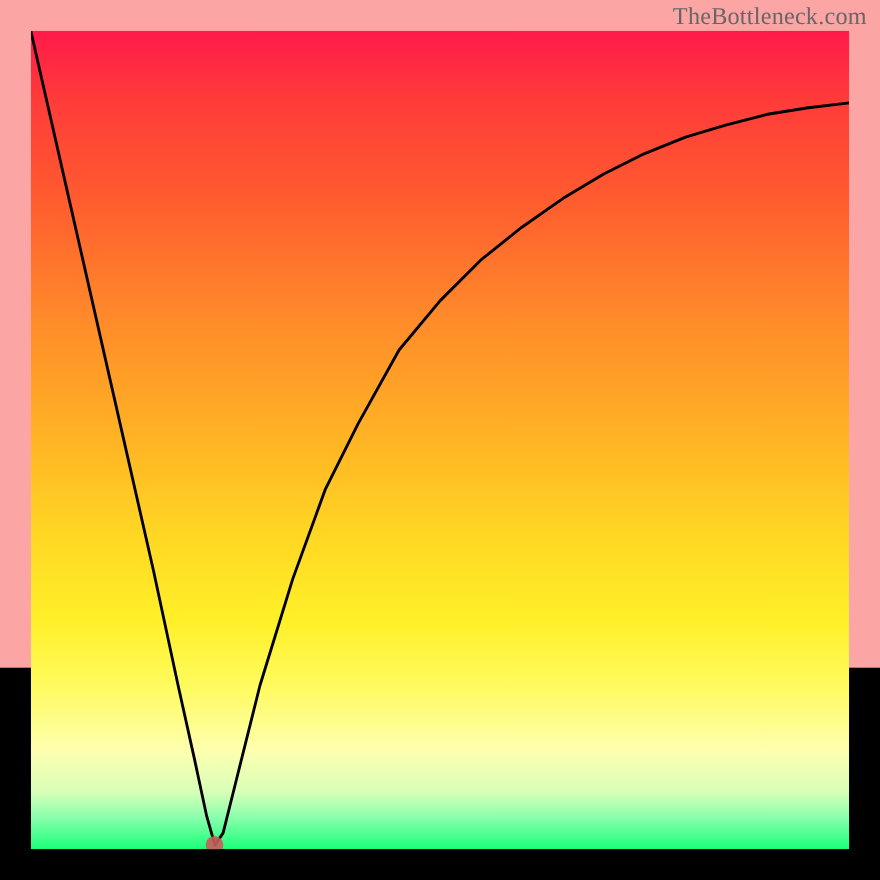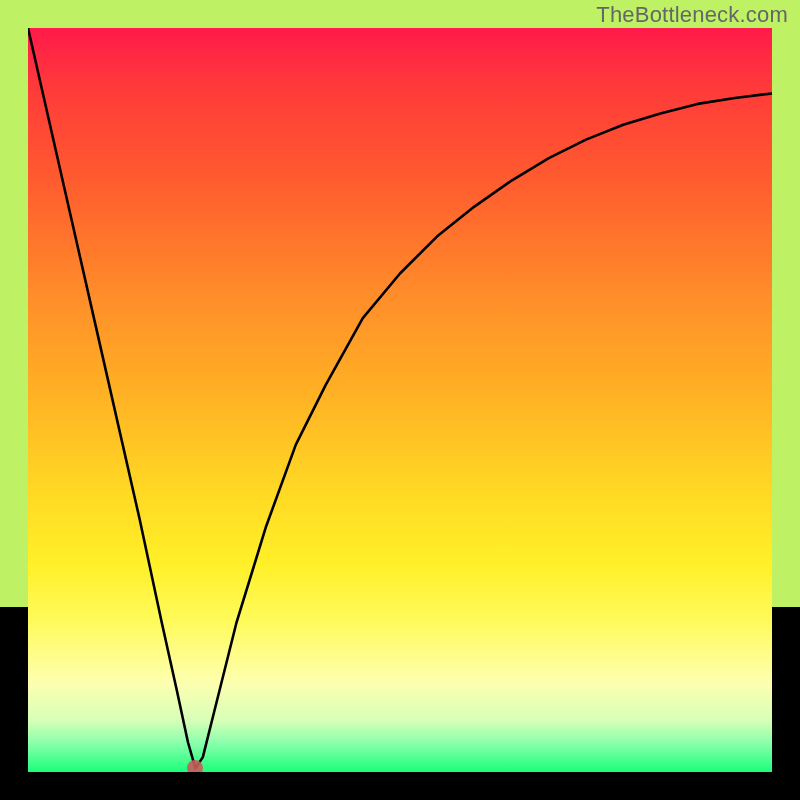--- a/index.html
+++ b/index.html
@@ -7,21 +7,22 @@
     padding: 0;
     width: 800px;
     height: 800px;
     background: #000;
     font-family: Arial, Helvetica, sans-serif;
   }
   .frame {
     position: relative;
     width: 800px;
     height: 607px;
-    background: #bef264;
+    background: #fca5a5;
+    font-family: Liberation Serif, serif;
   }
   .attribution {
     position: absolute;
     top: 2px;
     right: 12px;
     color: #666;
     font-size: 22px;
     font-weight: 500;
     letter-spacing: 0.2px;
   }

